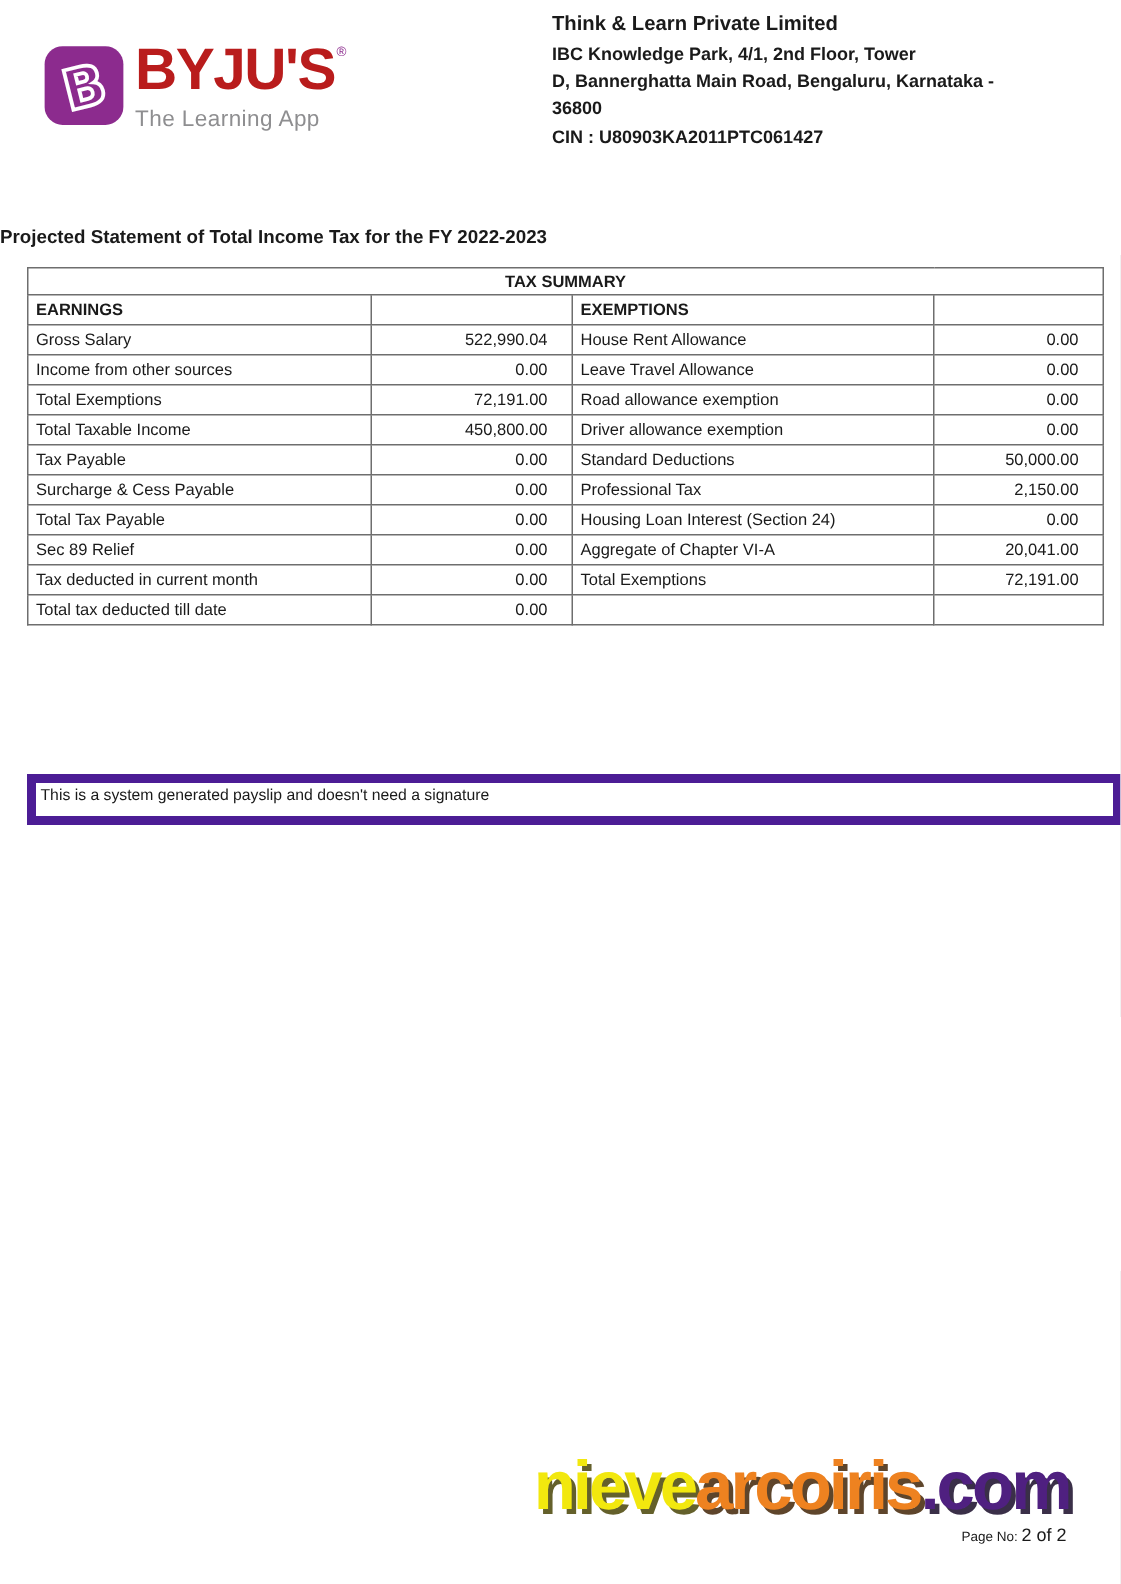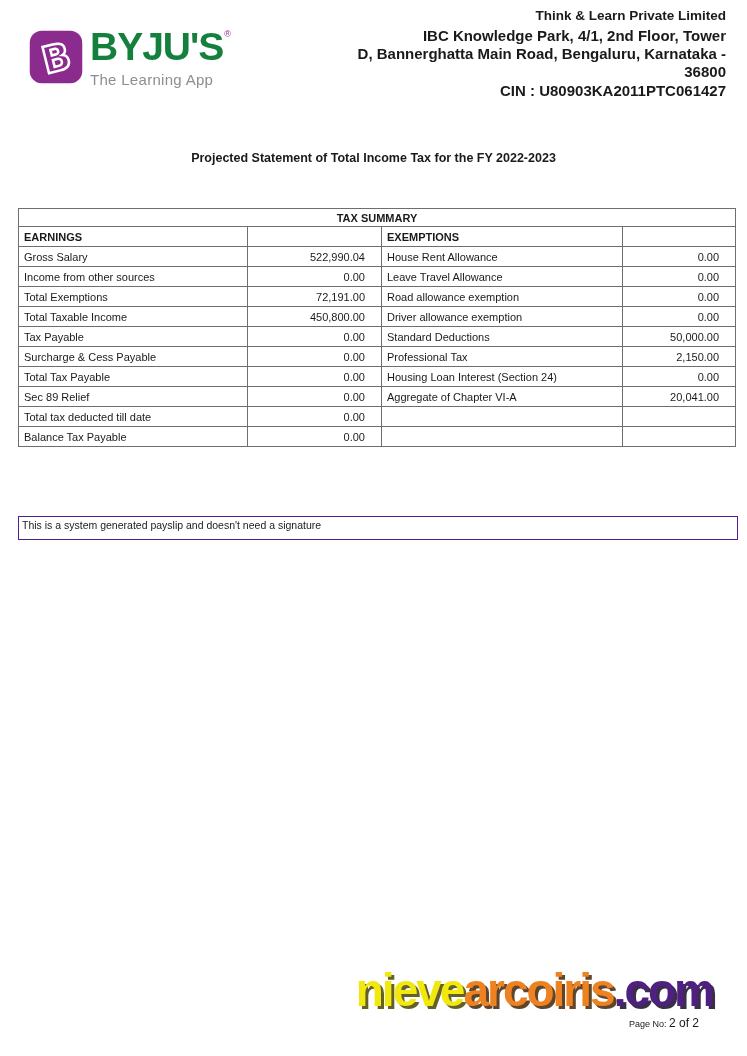--- a/index.html
+++ b/index.html
@@ -10,70 +10,70 @@
   }
   
   .logo{position:absolute;left:29px;top:30px;display:flex;align-items:flex-start;gap:7px;}
   .logo-mark{width:54px;height:54px;flex:0 0 auto;}
   .logo-text{line-height:1;}
   .brand-line{display:flex;align-items:flex-start;}
   .brand{font-size:39px;font-weight:bold;letter-spacing:-1px;line-height:34px;}
   .regmark{font-size:9px;line-height:9px;margin-left:1px;}
   .tagline{font-size:15px;letter-spacing:0.3px;margin-top:8px;}
 
-  .company{position:absolute;top:8px;right:21px;width:370px;text-align:right;font-weight:bold;}
+  .company{position:absolute;top:8px;right:9px;width:370px;text-align:left;font-weight:bold;}
   .company-name{font-size:13.5px;margin-bottom:4px;}
-  .company-line{font-size:15px;line-height:18.2px;}
+  .company-line{font-size:12px;line-height:18.2px;}
 
   
-  .doc-title{position:absolute;top:151px;left:0;width:100%;text-align:center;
+  .doc-title{position:absolute;top:151px;left:0;width:100%;
     font-size:12.5px;font-weight:bold;}
 
   
   .tax-table{position:absolute;left:18px;top:178px;width:717px;
     border-collapse:collapse;table-layout:fixed;font-size:11px;}
   .tax-table th,.tax-table td{border:1px solid #6e6e6e;padding:0;vertical-align:middle;
     overflow:hidden;white-space:nowrap;}
-  .tax-table{border:1.5px solid #111;margin-top:30px;}
+  .tax-table{border:1.5px solid #111;}
   .tax-table .summary-title{height:18px;text-align:center;font-weight:bold;
     border-bottom:1.5px solid #111;}
   .tax-table thead .colhead{height:20px;text-align:left;font-weight:bold;
     border-bottom:1.5px solid #111;}
   .tax-table thead th.lbl,.tax-table tbody td.lbl{padding-left:5px;text-align:left;}
   .tax-table td.amt{padding-right:16px;text-align:right;}
   .tax-table tbody tr{height:20px;}
   
   .tax-table td:nth-child(3),.tax-table thead .colhead th:nth-child(3){border-left:1.5px solid #222;}
 
   
   .note-box{position:absolute;left:18px;top:516px;width:715px;height:20px;
-    border:1px solid #4c1d95;font-size:10.5px;padding:2px 0 0 3px;box-sizing:content-box;}
+    border:6px solid #4c1d95;font-size:10.5px;padding:2px 0 0 3px;box-sizing:content-box;}
 
   
   .watermark{position:absolute;top:966px;right:34px;font-weight:bold;
     font-size:46px;letter-spacing:-2px;line-height:48px;white-space:nowrap;}
   .wm-p1{text-shadow:3px 3px 0 rgba(73,68,6,0.85);}
   .wm-p2{text-shadow:3px 3px 0 rgba(66,37,6,0.85);}
   .wm-p3{text-shadow:3px 3px 0 rgba(24,10,40,0.85);}
-  .page-no{position:absolute;top:1016px;right:48px;font-size:9px;white-space:nowrap;}
+  .page-no{position:absolute;top:1016px;right:36px;font-size:9px;white-space:nowrap;}
   .page-no .page-val{font-size:12px;}
 </style>
 </head>
 <body>
 
 <div class="page">
 
   <div class="logo">
     <svg class="logo-mark" viewBox="0 0 54 54" xmlns="http://www.w3.org/2000/svg">
       <rect x="0.75" y="0.75" width="52.5" height="52.5" rx="12" fill="#8c2b8e"></rect>
       <text x="27" y="41" font-size="37" font-family="DejaVu Sans, sans-serif" font-weight="bold" fill="none" stroke="#ffffff" stroke-width="2.5" text-anchor="middle" transform="rotate(-14 27 27)">B</text>
     </svg>
     <div class="logo-text">
       <div class="brand-line">
-        <span class="brand" style="color: #15803d;">BYJU'S</span>
+        <span class="brand" style="color: #b91c1c;">BYJU'S</span>
         <span class="regmark" style="color: rgb(140, 43, 142);">®</span>
       </div>
       <div class="tagline" style="color: rgb(142, 142, 144);">The Learning App</div>
     </div>
   </div>
 
   <div class="company">
     <div class="company-name">Think &amp; Learn Private Limited</div>
     <div class="company-line">IBC Knowledge Park, 4/1, 2nd Floor, Tower</div>
     <div class="company-line">D, Bannerghatta Main Road, Bengaluru, Karnataka -</div>
@@ -144,27 +144,27 @@
           <td class="lbl">Housing Loan Interest (Section 24)</td>
           <td class="amt">0.00</td>
         </tr>
         <tr>
           <td class="lbl">Sec 89 Relief</td>
           <td class="amt">0.00</td>
           <td class="lbl">Aggregate of Chapter VI-A</td>
           <td class="amt">20,041.00</td>
         </tr>
         <tr>
-          <td class="lbl">Total tax deducted till date</td>
+          <td class="lbl">Tax deducted in current month</td>
           <td class="amt">0.00</td>
-          <td class="lbl"></td>
-          <td class="amt"></td>
+          <td class="lbl">Total Exemptions</td>
+          <td class="amt">72,191.00</td>
         </tr>
         <tr>
-          <td class="lbl">Balance Tax Payable</td>
+          <td class="lbl">Total tax deducted till date</td>
           <td class="amt">0.00</td>
           <td class="lbl"></td>
           <td class="amt"></td>
         </tr>
       </tbody>
   </table>
 
   <div class="note-box">
     <span>This is a system generated payslip and doesn't need a signature</span>
   </div>

